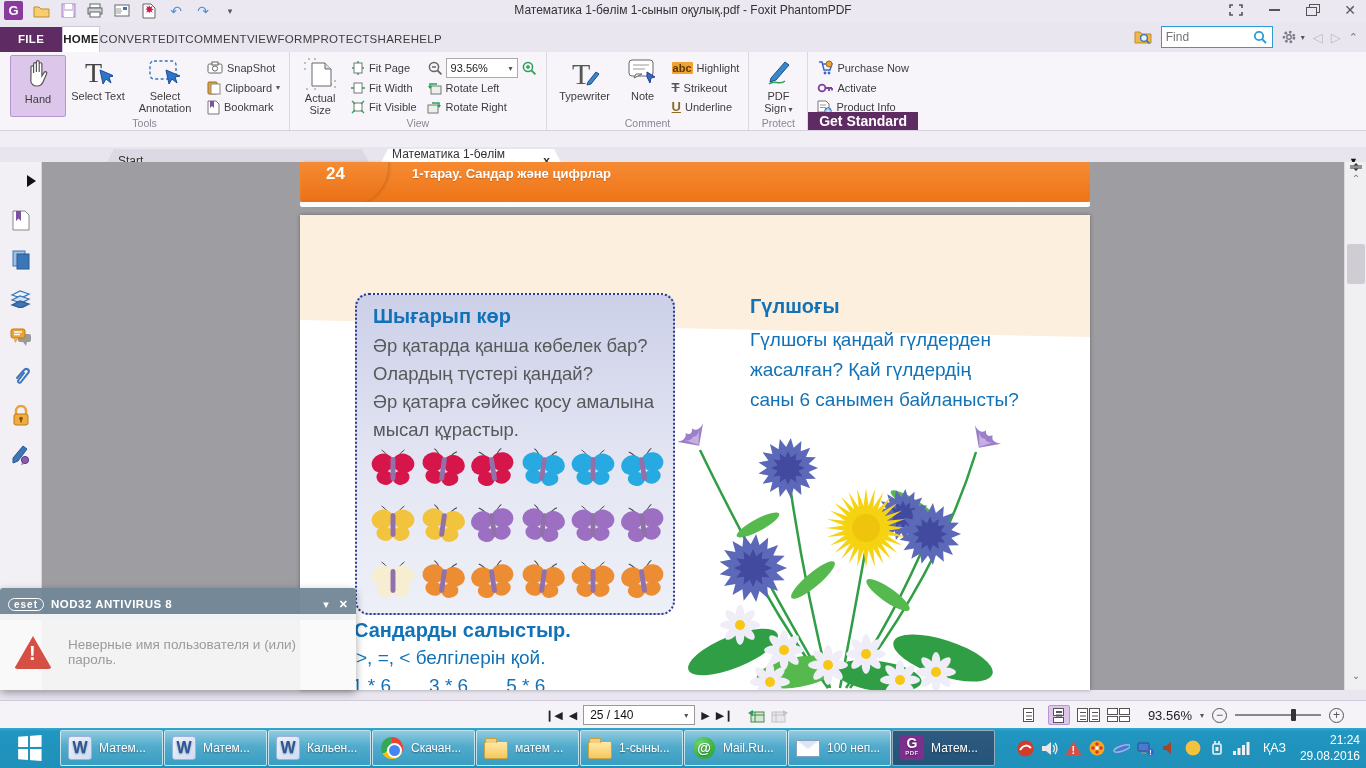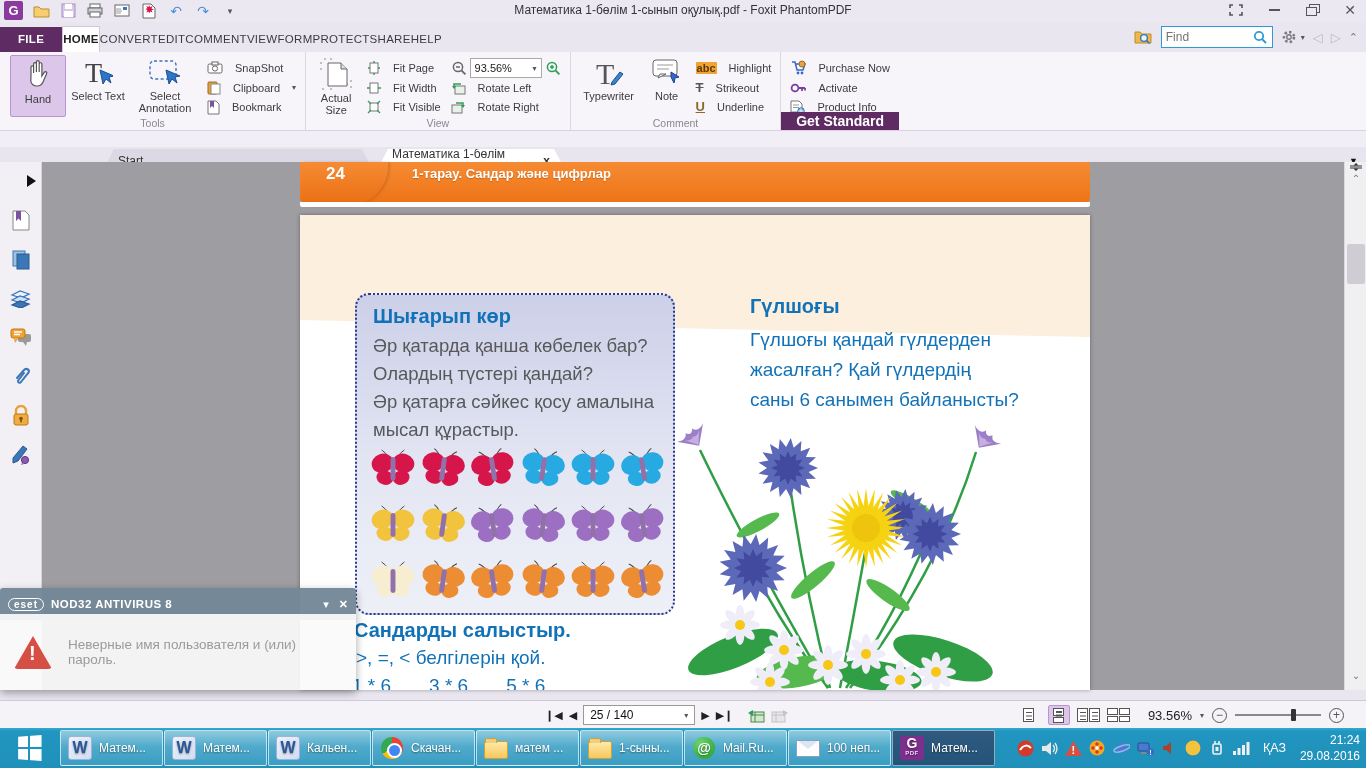--- a/index.html
+++ b/index.html
@@ -33,21 +33,21 @@
   .gray-nav { color:#b9b9c4; font-size:13px; }
 
   
   #ribbon { top:52px; left:0; width:1366px; height:79px; background:#f7f5fa; border-bottom:1px solid #d8d2e0; display:flex; }
   .rgroup { position:relative; height:100%; border-right:1px solid #ddd7e4; padding:3px 6px 14px; display:flex; gap:4px; }
   .glabel { position:absolute; bottom:1px; left:0; width:100%; text-align:center; font-size:10.5px; color:#8a8794; }
   .bigbtn { width:56px; height:62px; display:flex; flex-direction:column; align-items:center; justify-content:flex-start; gap:2px; border-radius:2px; padding-top:3px; }
   .bigbtn .blabel { font-size:11px; color:#3c3c3c; text-align:center; line-height:12px; }
   .bigbtn.sel { background:#dcc6ea; border:1px solid #b894d4; }
   .smallcol { display:flex; flex-direction:column; justify-content:flex-start; gap:2px; padding-top:4px; }
-  .smallbtn { display:flex; align-items:center; gap:12px; font-size:11px; color:#3c3c3c; height:18px; padding:0 3px; }
+  .smallbtn { display:flex; align-items:center; gap:4px; font-size:11px; color:#3c3c3c; height:18px; padding:0 3px; }
   .ic { display:inline-flex; align-items:center; justify-content:center; }
   .combo { width:72px; height:20px; background:#fff; border:1px solid #aaa; font-size:11px; display:flex; align-items:center; justify-content:space-between; padding:0 4px; color:#222; }
   .carat { font-size:8px; color:#555; }
   #grp-getstd .glabel { background:#5e2b63; color:#fff; font-weight:bold; bottom:0; padding:1px 0; font-size:14px; }
   .hl-abc { background:#f0a233; color:#5a3a00; font-size:11px; font-weight:bold; padding:0 1px; border-radius:1px; }
   .letter-ic { font-size:13px; font-weight:bold; color:#555; line-height:12px; }
 
   
   #strip { top:131px; left:0; width:1366px; height:16px; background:#f1eef6; }
   #doctabs { top:147px; left:0; width:1366px; height:25px; background:#e9e5ef; border-bottom:1px solid #c9c3d4; }
@@ -425,20 +425,32 @@
           <span>Strikeout</span>
         </div>
         <div class="smallbtn">
           <span class="letter-ic" style="text-decoration:underline;color:#8a6a2a;">U</span>
           <span>Underline</span>
         </div>
       </div>
       <div class="glabel">Comment</div>
     </div>
 
+    <div class="rgroup">
+      <div class="bigbtn" style="width:46px;">
+        <span class="ic">
+            <svg width="30" height="30">
+              <path d="M8 20L22 4l4 3L13 22l-6 2z" fill="#3a86c8" stroke="#1b4f92"></path>
+              <path d="M6 26c6-5 10 2 16-3" fill="none" stroke="#2e9e5b" stroke-width="1.6"></path>
+            </svg>
+          </span>
+        <span class="blabel"><span>PDF Sign</span><span class="carat"> ▾</span></span>
+      </div>
+      <div class="glabel">Protect</div>
+    </div>
 
     <div class="rgroup" id="grp-getstd" style="border-right:none;">
       <div class="smallcol">
         <div class="smallbtn">
           <span class="ic">
               <svg width="16" height="15">
                 <path d="M2 2h3l2 8h6l2-6H6" fill="none" stroke="#3a66c8" stroke-width="1.5"></path>
                 <circle cx="8" cy="13" r="1.4" fill="#3a66c8"></circle>
                 <circle cx="12" cy="13" r="1.4" fill="#3a66c8"></circle>
                 <circle cx="12" cy="4" r="3" fill="#e8a33d" stroke="#9c6b1e"></circle>

